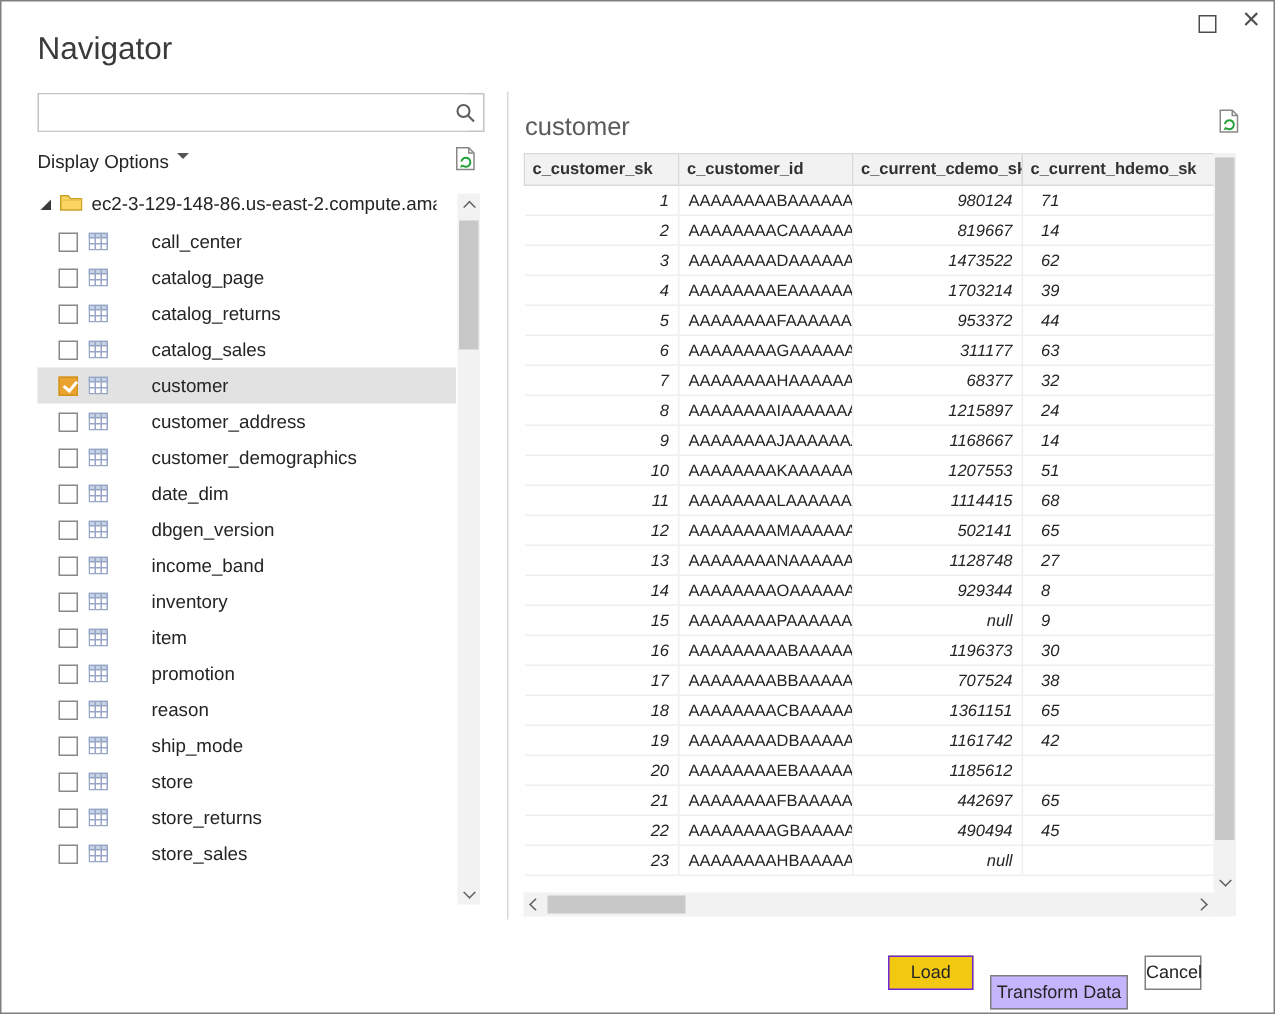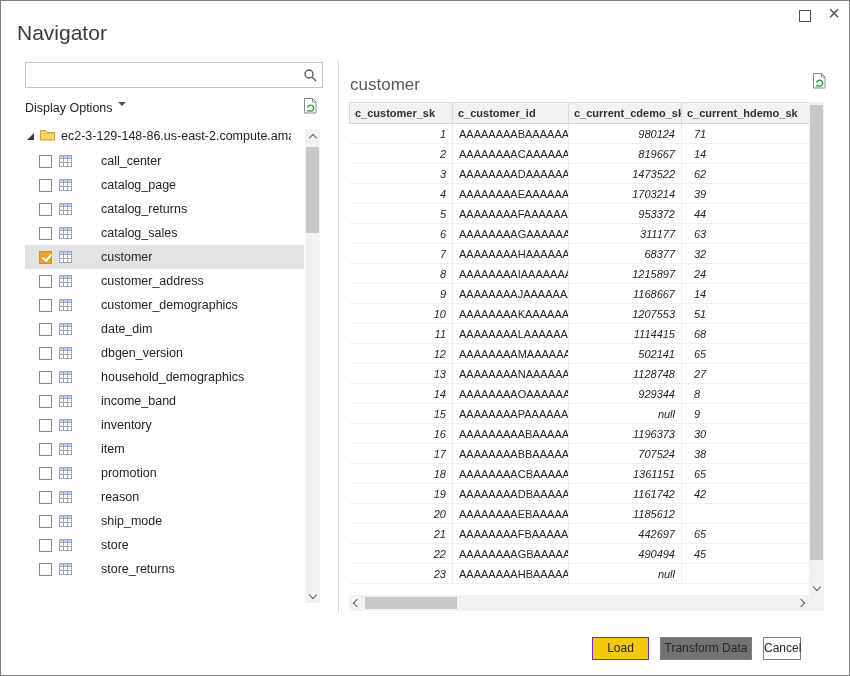--- a/index.html
+++ b/index.html
@@ -1,20 +1,20 @@
 <!DOCTYPE html>
 <html><head>
 <meta charset="utf-8">
 <style>
   html,body{margin:0;padding:0;background:#fff;}
   body{font-family:"Liberation Sans",sans-serif;color:#252423;}
   .dialog{position:relative;width:850px;height:676px;background:#fff;border:1px solid #7f7f7f;box-sizing:border-box;overflow:hidden;}
 
   
-  .title{position:absolute;left:16px;top:20px;font-size:21px;color:#3b3a39;}
+  .title{position:absolute;left:24px;top:20px;font-size:21px;color:#3b3a39;}
   .btn-max{position:absolute;right:38px;top:9px;width:10px;height:10px;border:1px solid #4f4f4f;cursor:default;}
   .btn-close{position:absolute;right:9px;top:2px;font-size:20px;color:#4f4f4f;cursor:default;line-height:20px;}
 
   
   .search-box{position:absolute;left:24px;top:61px;width:298px;height:26px;border:1px solid #c6c4c2;box-sizing:border-box;background:#fff;}
   .search-box input{position:absolute;left:0;top:0;width:274px;height:24px;border:none;outline:none;padding:0 6px;font-size:12px;font-family:"Liberation Sans",sans-serif;}
   .search-icon{position:absolute;right:5px;top:5px;}
 
   
   .display-options{position:absolute;left:24px;top:100px;font-size:12.5px;color:#252423;cursor:default;}
@@ -60,21 +60,21 @@
   table.grid th{background:#f2f2f2;border:1px solid #d9d9d9;font-weight:bold;text-align:left;padding:4px 5px;color:#323130;white-space:nowrap;overflow:hidden;}
   table.grid td{height:19px;padding:0 6px;border-right:1px solid #efefef;border-bottom:1px solid #efefef;white-space:nowrap;overflow:hidden;}
   td.num{font-style:italic;text-align:right;}
   td.txt{text-align:left;}
   td.cut{padding-right:0;}
   td.cut span{display:inline-block;width:100%;font-style:italic;transform:translateX(6px);}
 
   
   .footer-btn{position:absolute;top:636px;height:23px;box-sizing:border-box;font-size:12px;text-align:center;line-height:21px;cursor:default;}
   .btn-load{left:591px;width:57px;background:#f2c811;border:1px solid #6d28d9;color:#262626;}
-  .btn-transform{left:659px;width:92px;background:#737373;border:1px solid #808080;}
+  .btn-transform{left:659px;width:92px;background:#c4b5fd;border:1px solid #808080;margin-top:13px;}
   .btn-cancel{left:762px;width:38px;background:#fff;border:1px solid #808080;}
 </style>
 </head>
 <body>
 
 <div class="dialog">
 
   <div class="title">Navigator</div>
   <div class="btn-max"></div>
   <div class="btn-close">×</div>
@@ -235,33 +235,20 @@
               <rect x="0.5" y="0.5" width="12" height="11" fill="#fff" stroke="#97a6c6"></rect>
               <rect x="0.5" y="0.5" width="12" height="3" fill="#c7d1e6" stroke="#97a6c6"></rect>
               <line x1="4.5" y1="0.5" x2="4.5" y2="11.5" stroke="#97a6c6"></line>
               <line x1="8.5" y1="0.5" x2="8.5" y2="11.5" stroke="#97a6c6"></line>
               <line x1="0.5" y1="7.5" x2="12.5" y2="7.5" stroke="#97a6c6"></line>
             </svg>
           </span>
           <span class="item-label">dbgen_version</span>
         </div>
 
-        <div class="tree-item">
-          <span class="checkbox"></span>
-          <span class="table-icon">
-            <svg width="13" height="12" viewBox="0 0 13 12">
-              <rect x="0.5" y="0.5" width="12" height="11" fill="#fff" stroke="#97a6c6"></rect>
-              <rect x="0.5" y="0.5" width="12" height="3" fill="#c7d1e6" stroke="#97a6c6"></rect>
-              <line x1="4.5" y1="0.5" x2="4.5" y2="11.5" stroke="#97a6c6"></line>
-              <line x1="8.5" y1="0.5" x2="8.5" y2="11.5" stroke="#97a6c6"></line>
-              <line x1="0.5" y1="7.5" x2="12.5" y2="7.5" stroke="#97a6c6"></line>
-            </svg>
-          </span>
-          <span class="item-label">household_demographics</span>
-        </div>
 
         <div class="tree-item">
           <span class="checkbox"></span>
           <span class="table-icon">
             <svg width="13" height="12" viewBox="0 0 13 12">
               <rect x="0.5" y="0.5" width="12" height="11" fill="#fff" stroke="#97a6c6"></rect>
               <rect x="0.5" y="0.5" width="12" height="3" fill="#c7d1e6" stroke="#97a6c6"></rect>
               <line x1="4.5" y1="0.5" x2="4.5" y2="11.5" stroke="#97a6c6"></line>
               <line x1="8.5" y1="0.5" x2="8.5" y2="11.5" stroke="#97a6c6"></line>
               <line x1="0.5" y1="7.5" x2="12.5" y2="7.5" stroke="#97a6c6"></line>
@@ -361,20 +348,33 @@
               <rect x="0.5" y="0.5" width="12" height="11" fill="#fff" stroke="#97a6c6"></rect>
               <rect x="0.5" y="0.5" width="12" height="3" fill="#c7d1e6" stroke="#97a6c6"></rect>
               <line x1="4.5" y1="0.5" x2="4.5" y2="11.5" stroke="#97a6c6"></line>
               <line x1="8.5" y1="0.5" x2="8.5" y2="11.5" stroke="#97a6c6"></line>
               <line x1="0.5" y1="7.5" x2="12.5" y2="7.5" stroke="#97a6c6"></line>
             </svg>
           </span>
           <span class="item-label">store_returns</span>
         </div>
 
+        <div class="tree-item">
+          <span class="checkbox"></span>
+          <span class="table-icon">
+            <svg width="13" height="12" viewBox="0 0 13 12">
+              <rect x="0.5" y="0.5" width="12" height="11" fill="#fff" stroke="#97a6c6"></rect>
+              <rect x="0.5" y="0.5" width="12" height="3" fill="#c7d1e6" stroke="#97a6c6"></rect>
+              <line x1="4.5" y1="0.5" x2="4.5" y2="11.5" stroke="#97a6c6"></line>
+              <line x1="8.5" y1="0.5" x2="8.5" y2="11.5" stroke="#97a6c6"></line>
+              <line x1="0.5" y1="7.5" x2="12.5" y2="7.5" stroke="#97a6c6"></line>
+            </svg>
+          </span>
+          <span class="item-label">store_sales</span>
+        </div>
       </div>
   </div>
 
   <div class="vscroll left-scroll">
     <div class="sb-btn" style="top:0;">
         <span class="chev up"></span>
       </div>
     <div class="sb-thumb" style="left:1px;top:18px;width:13px;height:86px;"></div>
     <div class="sb-btn" style="bottom:0;">
         <span class="chev down"></span>

